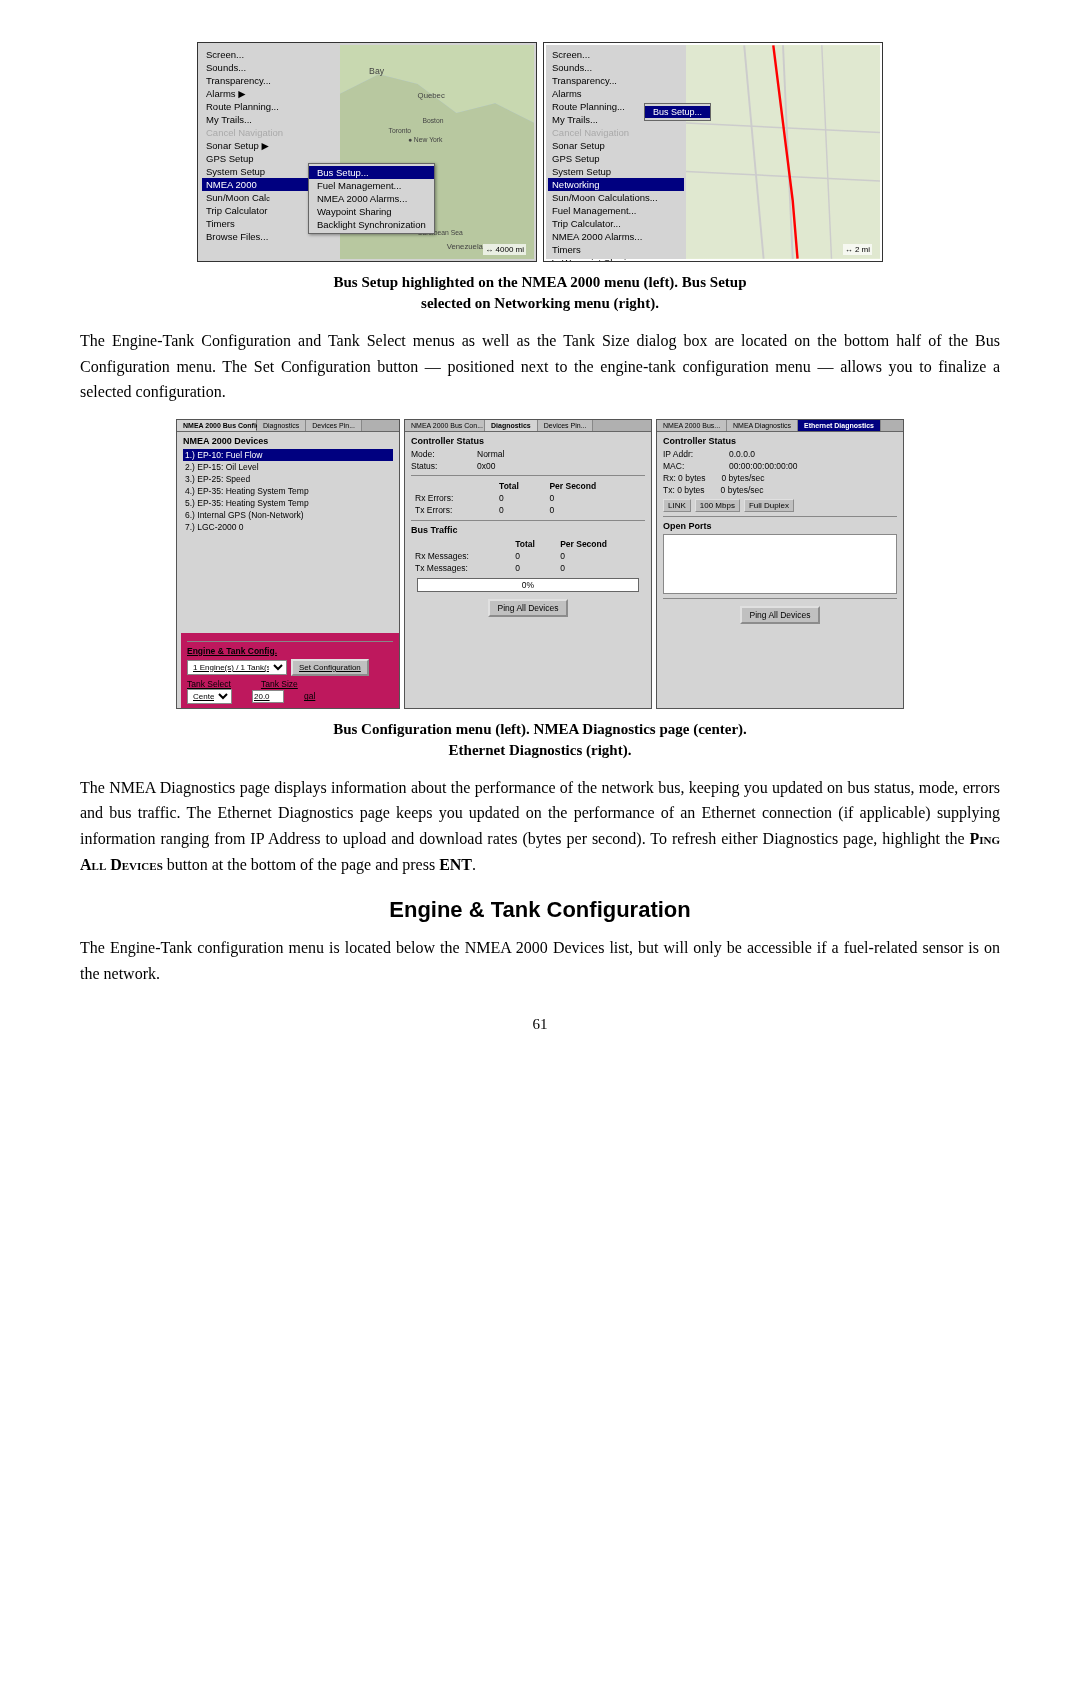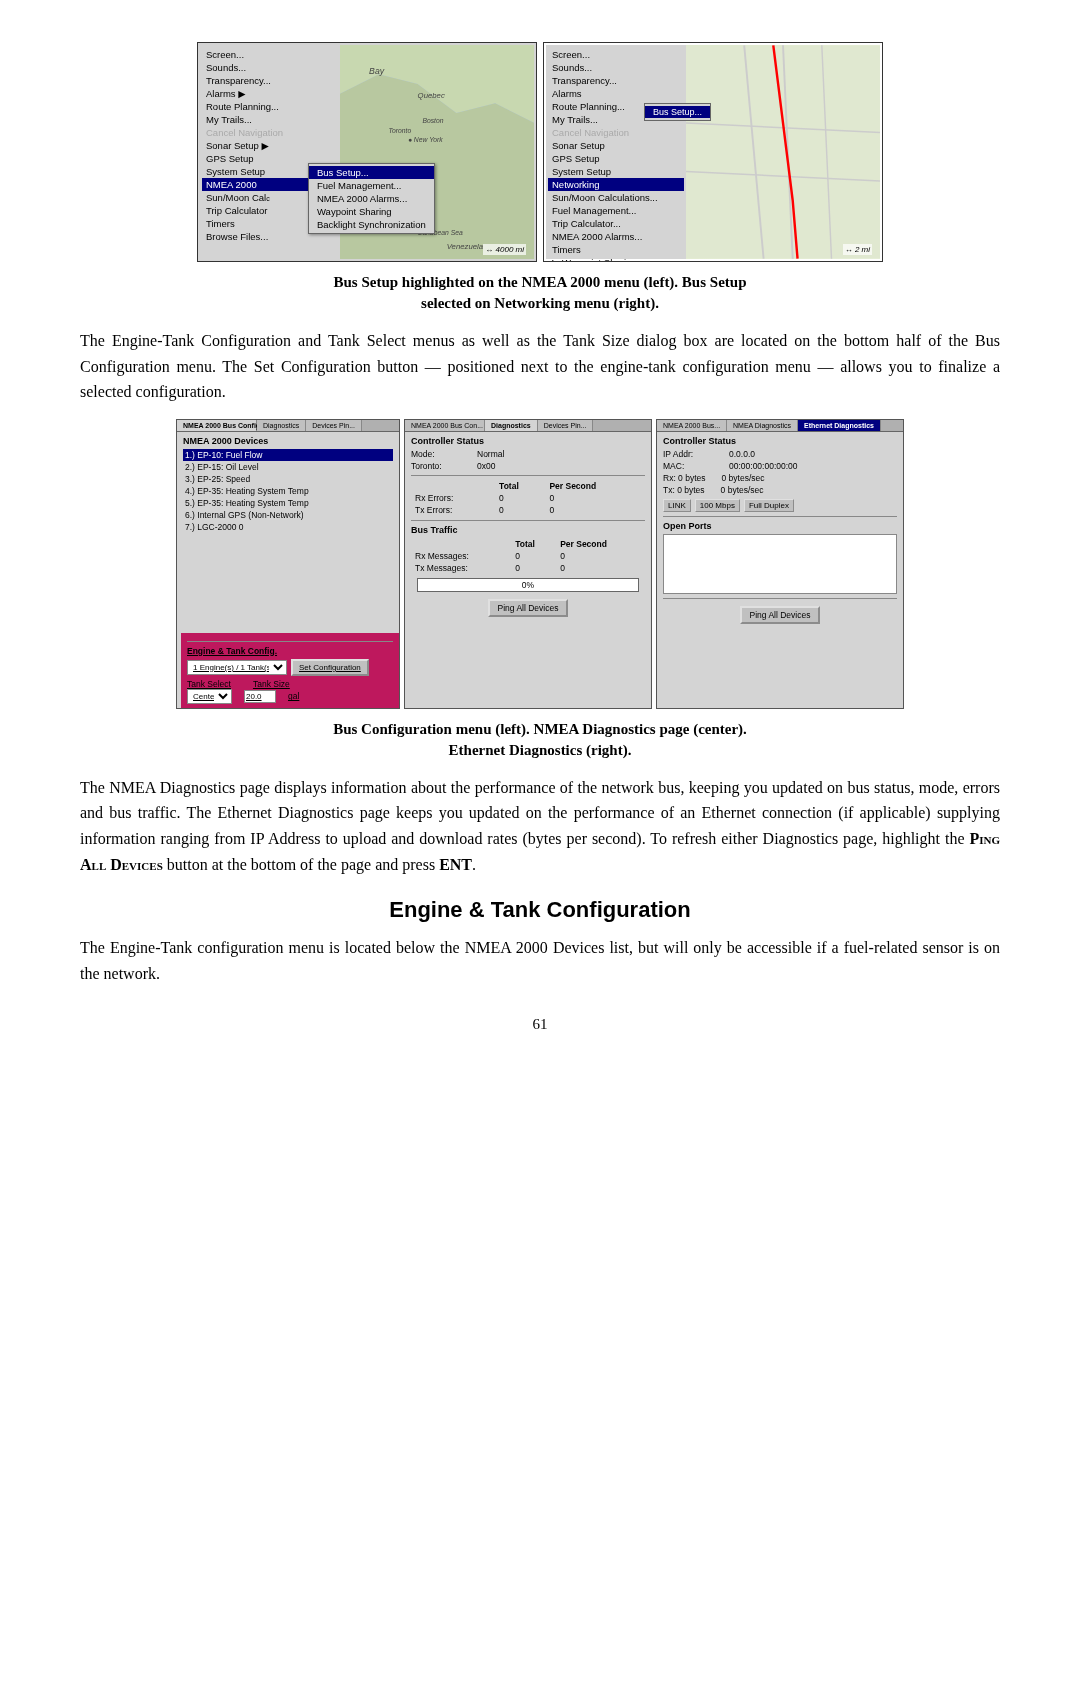--- a/index.html
+++ b/index.html
@@ -87,21 +87,20 @@
     .submenu-item.highlighted {
       background: #000080;
       color: white;
     }
 
     .map-area {
       flex: 1;
       background: #d946ef;
       position: relative;
       overflow: hidden;
-      font-style: italic;
     }
 
     .map-placeholder {
       width: 100%;
       height: 100%;
       background: linear-gradient(135deg, #a8b890 0%, #c0d0a8 30%, #b0c098 60%, #90a878 100%);
       position: relative;
     }
 
     .map-scale {
@@ -289,21 +288,21 @@
       border: 2px outset #e0e0e0;
       padding: 2px 6px;
       font-size: 8px;
       cursor: pointer;
       white-space: nowrap;
     }
 
     .tank-row {
       display: flex;
       align-items: center;
-      gap: 12px;
+      gap: 20px;
       font-size: 8.5px;
     }
 
     .tank-select {
       border: 1px solid #888;
       background: white;
       font-size: 8px;
       padding: 1px;
       width: 45px;
     }
@@ -525,21 +524,21 @@
         <div class="panel-tab active" style="font-size:7px;">Diagnostics</div>
         <div class="panel-tab" style="font-size:7px;">Devices Pin...</div>
       </div>
       <div class="panel-body">
         <div class="panel-section-title">Controller Status</div>
         <div class="panel-row">
           <span class="panel-label">Mode:</span>
           <span class="panel-value">Normal</span>
         </div>
         <div class="panel-row">
-          <span class="panel-label">Toronto:</span>
+          <span class="panel-label">Status:</span>
           <span class="panel-value">0x00</span>
         </div>
         <hr class="panel-separator">
         <table class="panel-table">
           <tbody>
               <tr>
             <th></th>
             <th>Total</th>
             <th>Per Second</th>
           </tr>

